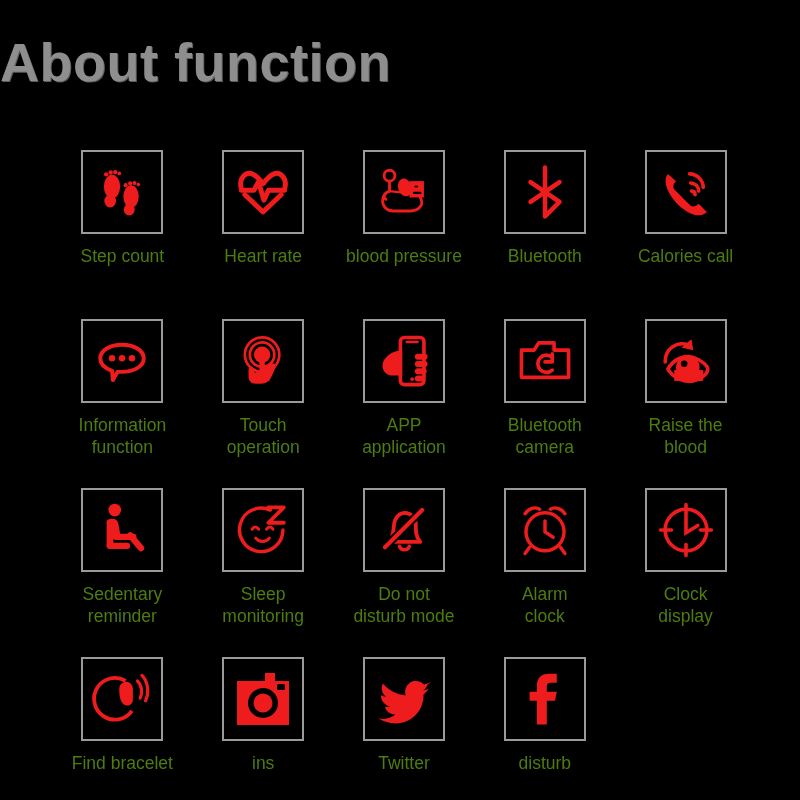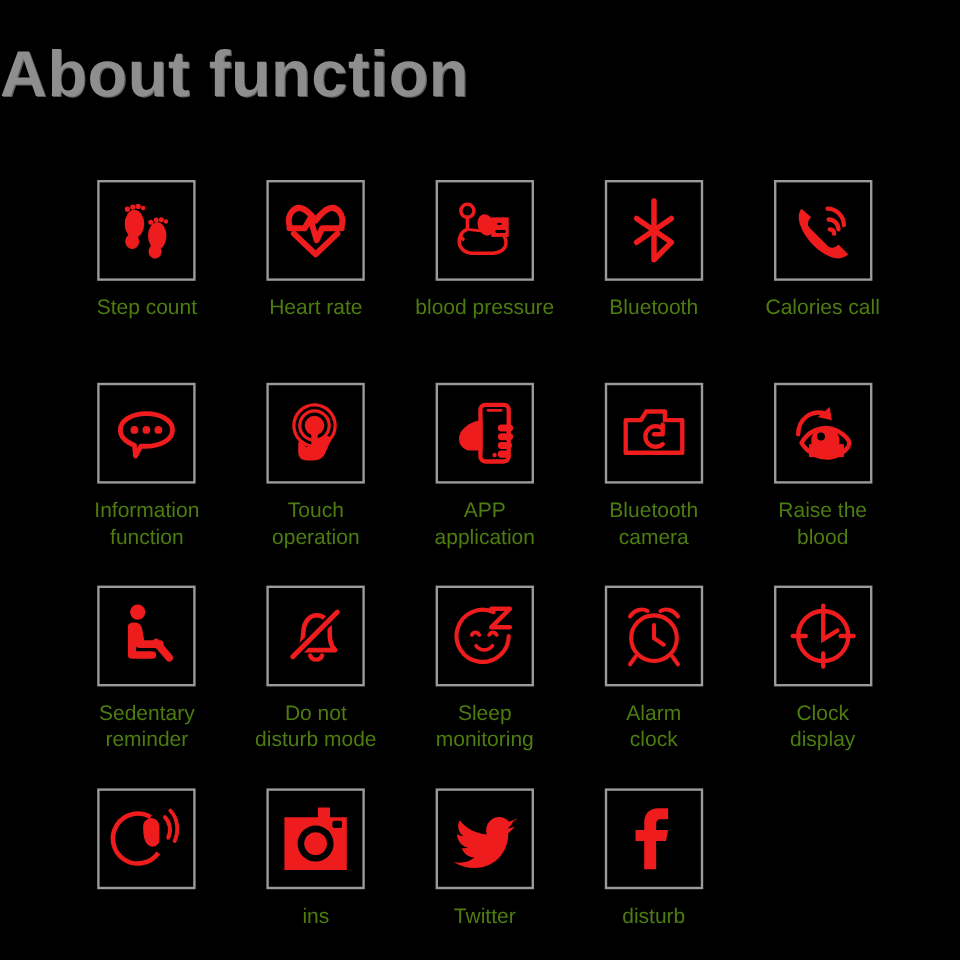--- a/index.html
+++ b/index.html
@@ -252,43 +252,43 @@
           <path d="M41 38 L53 52" stroke="#ee1c1c" stroke-width="7" stroke-linecap="round"></path>
         </svg>
       </div>
       <div class="label">Sedentary
 reminder</div>
     </div>
 
     <div class="cell">
       <div class="icon-box">
         <svg viewBox="0 0 64 64">
+          <path fill="none" stroke="#ee1c1c" stroke-width="3.8" stroke-linecap="round" d="M40 10 A24 24 0 1 0 54 32"></path>
+          <path fill="none" stroke="#ee1c1c" stroke-width="4.2" stroke-linecap="round" stroke-linejoin="round" d="M38 7 L55 7 L38 24 L55 24"></path>
+          <path fill="none" stroke="#ee1c1c" stroke-width="3.4" stroke-linecap="round" d="M20 31 C22 28 25 28 27 31"></path>
+          <path fill="none" stroke="#ee1c1c" stroke-width="3.4" stroke-linecap="round" d="M36 31 C38 28 41 28 43 31"></path>
+          <path fill="none" stroke="#ee1c1c" stroke-width="3.4" stroke-linecap="round" d="M24 41 C28 46 35 46 39 41"></path>
+        </svg>
+      </div>
+      <div class="label">Sleep
+monitoring</div>
+    </div>
+
+    <div class="cell">
+      <div class="icon-box">
+        <svg viewBox="0 0 64 64">
           <path fill="none" stroke="#ee1c1c" stroke-width="4.2" stroke-linejoin="round" d="M15 45 C21 40 20 33 21 26 C22 18 27 13 33 13 C39 13 45 18 45 26
                    C45 34 45 40 50 45 Z"></path>
           <path fill="none" stroke="#ee1c1c" stroke-width="4" stroke-linecap="round" d="M27 50 C29 55 36 55 38 50"></path>
           <path stroke="#000" stroke-width="9" d="M10 52 L53 9"></path>
           <path stroke="#ee1c1c" stroke-width="4.6" stroke-linecap="round" d="M11 51 L52 10"></path>
         </svg>
       </div>
       <div class="label">Do not
 disturb mode</div>
-    </div>
-
-    <div class="cell">
-      <div class="icon-box">
-        <svg viewBox="0 0 64 64">
-          <path fill="none" stroke="#ee1c1c" stroke-width="3.8" stroke-linecap="round" d="M40 10 A24 24 0 1 0 54 32"></path>
-          <path fill="none" stroke="#ee1c1c" stroke-width="4.2" stroke-linecap="round" stroke-linejoin="round" d="M38 7 L55 7 L38 24 L55 24"></path>
-          <path fill="none" stroke="#ee1c1c" stroke-width="3.4" stroke-linecap="round" d="M20 31 C22 28 25 28 27 31"></path>
-          <path fill="none" stroke="#ee1c1c" stroke-width="3.4" stroke-linecap="round" d="M36 31 C38 28 41 28 43 31"></path>
-          <path fill="none" stroke="#ee1c1c" stroke-width="3.4" stroke-linecap="round" d="M24 41 C28 46 35 46 39 41"></path>
-        </svg>
-      </div>
-      <div class="label">Sleep
-monitoring</div>
     </div>
 
     <div class="cell">
       <div class="icon-box">
         <svg viewBox="0 0 64 64" fill="none" stroke="#ee1c1c" stroke-width="3.8" stroke-linecap="round">
           <circle cx="32" cy="34" r="21"></circle>
           <path d="M32 22 L32 34 L41 40"></path>
           <path d="M10 14 C14 8 21 6 26 9"></path>
           <path d="M54 14 C50 8 43 6 38 9"></path>
           <path d="M15 51 L10 58"></path>
@@ -319,20 +319,21 @@
         <svg viewBox="0 0 64 64">
           <path fill="none" stroke="#ee1c1c" stroke-width="4.2" d="M36 12 A23 23 0 1 0 43 45"></path>
           <path fill="#ee1c1c" d="M33 14 C38 11 44 15 44 21 L44 33 C44 38 38 41 34 38
                    C30 35 29 28 29 22 C29 17 30 16 33 14 Z"></path>
           <g fill="none" stroke="#ee1c1c" stroke-width="3.6" stroke-linecap="round">
             <path d="M49 12 C54 17 55 25 52 31"></path>
             <path d="M54 6 C61 13 62 25 58 34"></path>
           </g>
         </svg>
       </div>
+      <div class="label">Find bracelet</div>
     </div>
 
     <div class="cell">
       <div class="icon-box big">
         <svg viewBox="0 0 64 64">
           <path fill="#ee1c1c" d="M6 14 L34 14 L34 6 L44 6 L44 14 L58 14 L58 58 L6 58 Z"></path>
           <rect x="46" y="17" width="8" height="6" rx="1.6" fill="#000"></rect>
           <circle cx="32" cy="36" r="15" fill="#000"></circle>
           <circle cx="32" cy="36" r="9.5" fill="#ee1c1c"></circle>
         </svg>

